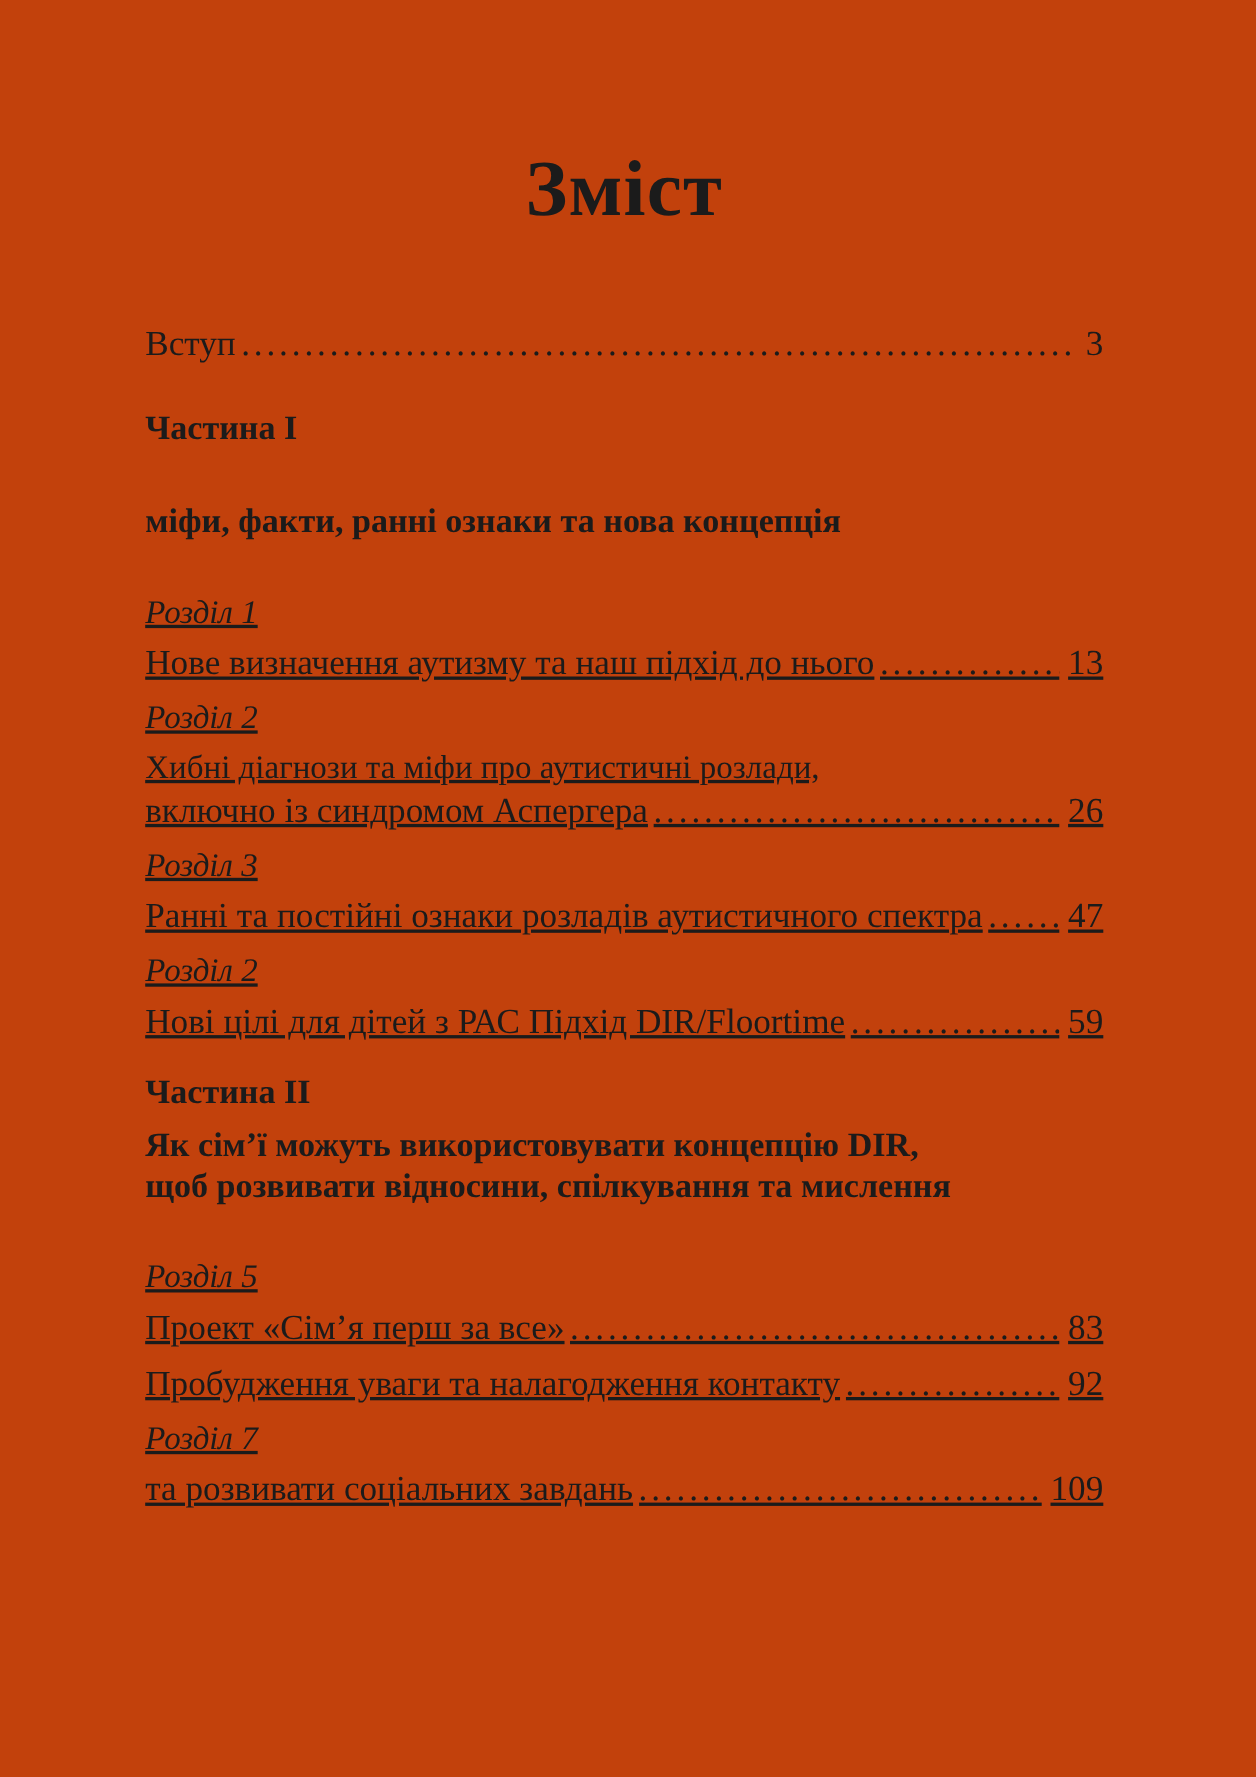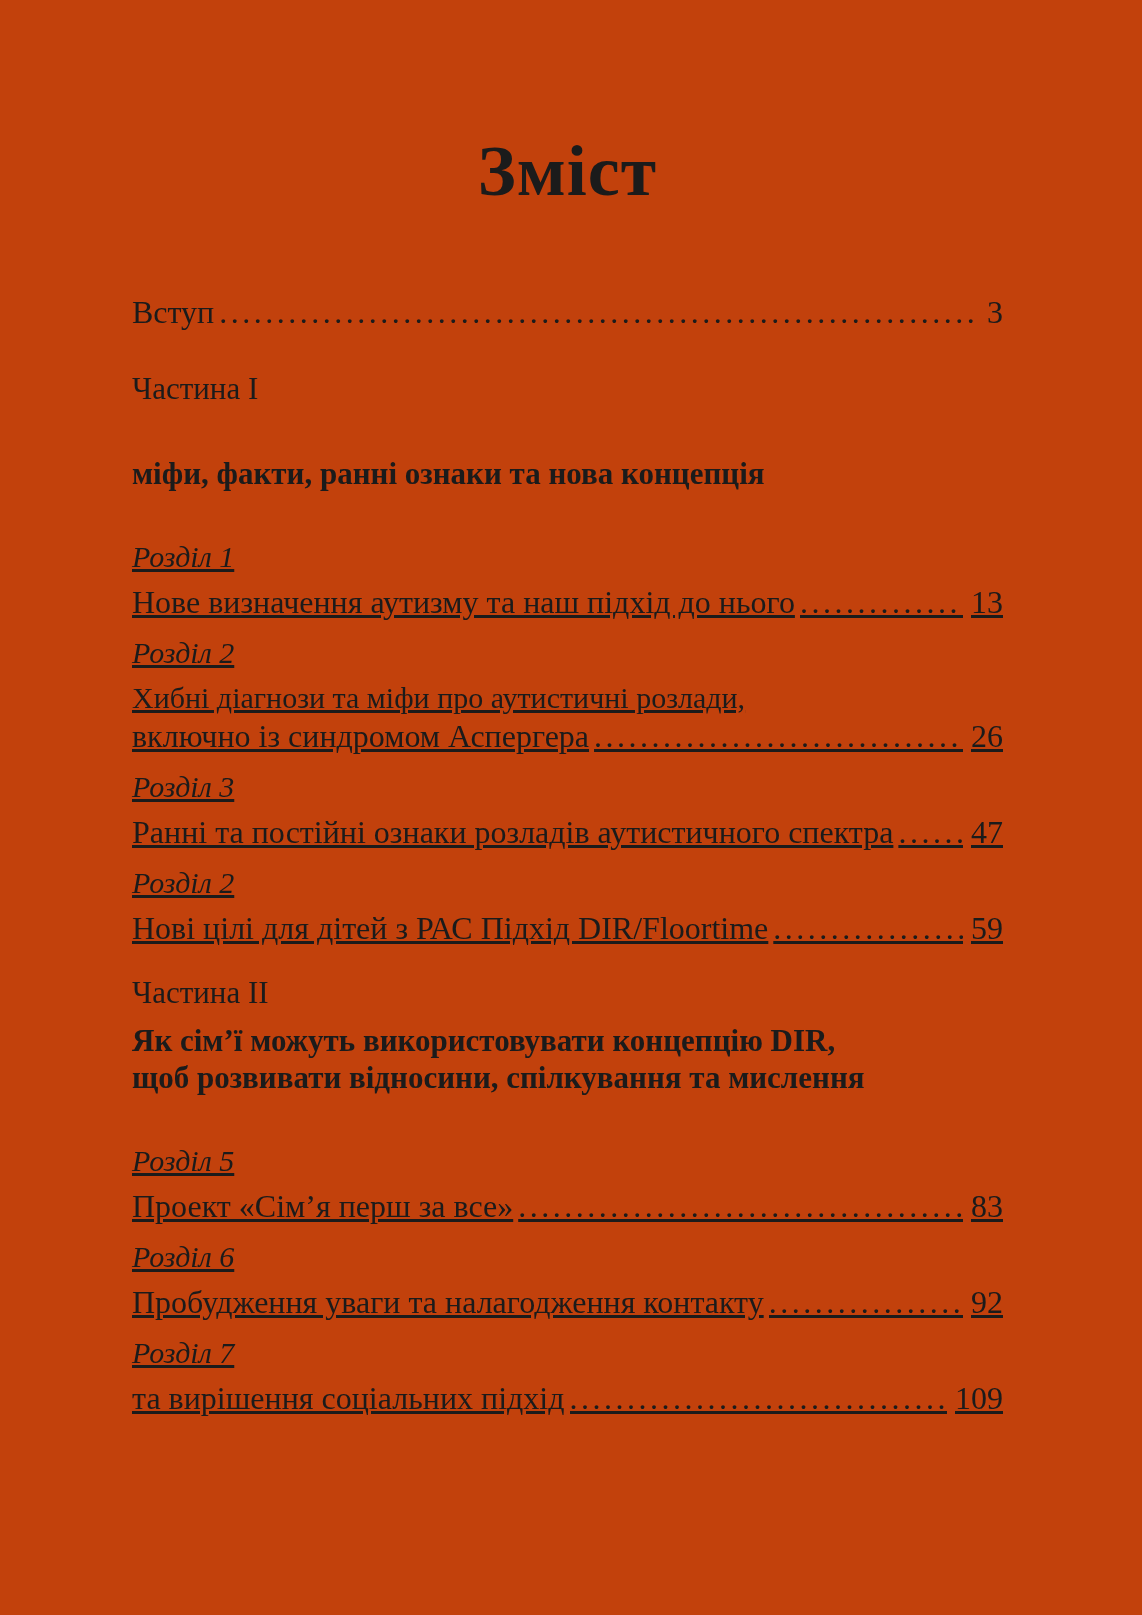--- a/index.html
+++ b/index.html
@@ -45,21 +45,21 @@
     content: "........................................................................................................................................";
     letter-spacing: 3.5px;
   }
   .page-num { flex: 0 0 auto; }
   .part { margin-top: 38px; }
   .part--second { margin-top: 26px; }
   .part-heading {
     margin: 0;
     font-size: 31px;
     line-height: 40px;
-    font-weight: normal;
+    font-weight: bold;
   }
   .part-subtitle {
     margin: 9px 0 0 0;
     font-size: 31px;
     line-height: 37px;
     font-weight: bold;
   }
   .chapter { margin-top: 46px; text-decoration: underline; }
   .chapter + .chapter { margin-top: 13px; }
   .chapter-label {
@@ -144,33 +144,32 @@
     <div class="chapter">
       <div class="chapter-label">Розділ 5</div>
       <div class="toc-line entry">
         <span>Проект «Сім’я перш за все»</span>
         <span class="dots"></span>
         <span class="page-num">83</span>
       </div>
     </div>
 
     <div class="chapter">
-      <div class="chapter-label">Розділ 6</div>
       <div class="toc-line entry">
         <span>Пробудження уваги та налагодження контакту</span>
         <span class="dots"></span>
         <span class="page-num">92</span>
       </div>
     </div>
 
     <div class="chapter">
       <div class="chapter-label">Розділ 7</div>
       <div class="entry">
         <div class="toc-line">
-          <span>та вирішення соціальних підхід</span>
+          <span>та розвивати соціальних завдань</span>
           <span class="dots"></span>
           <span class="page-num">109</span>
         </div>
       </div>
     </div>
   </div>
 
 </div>
 
 </body></html>

